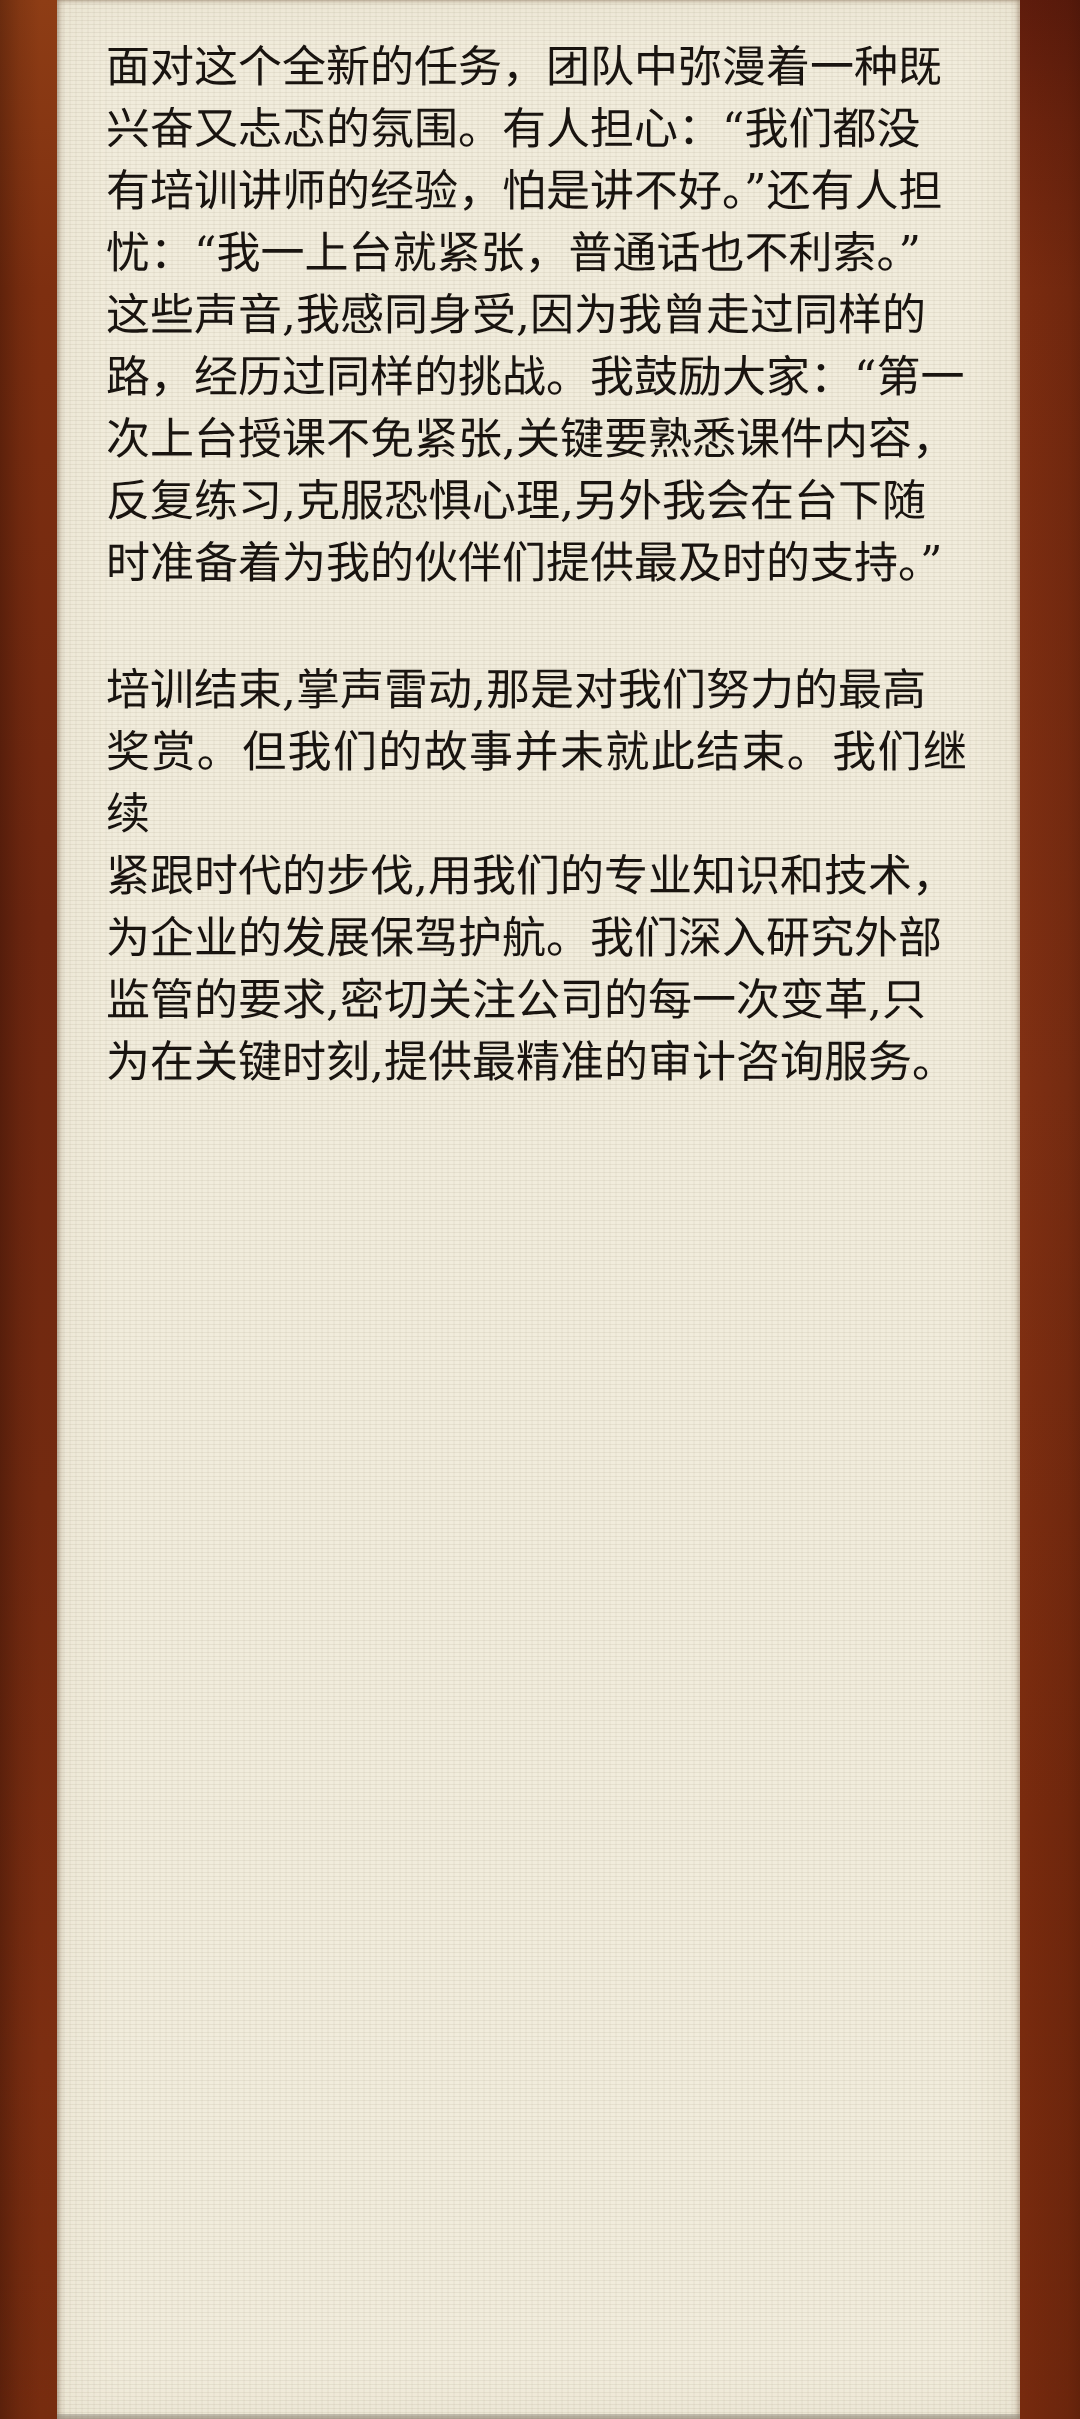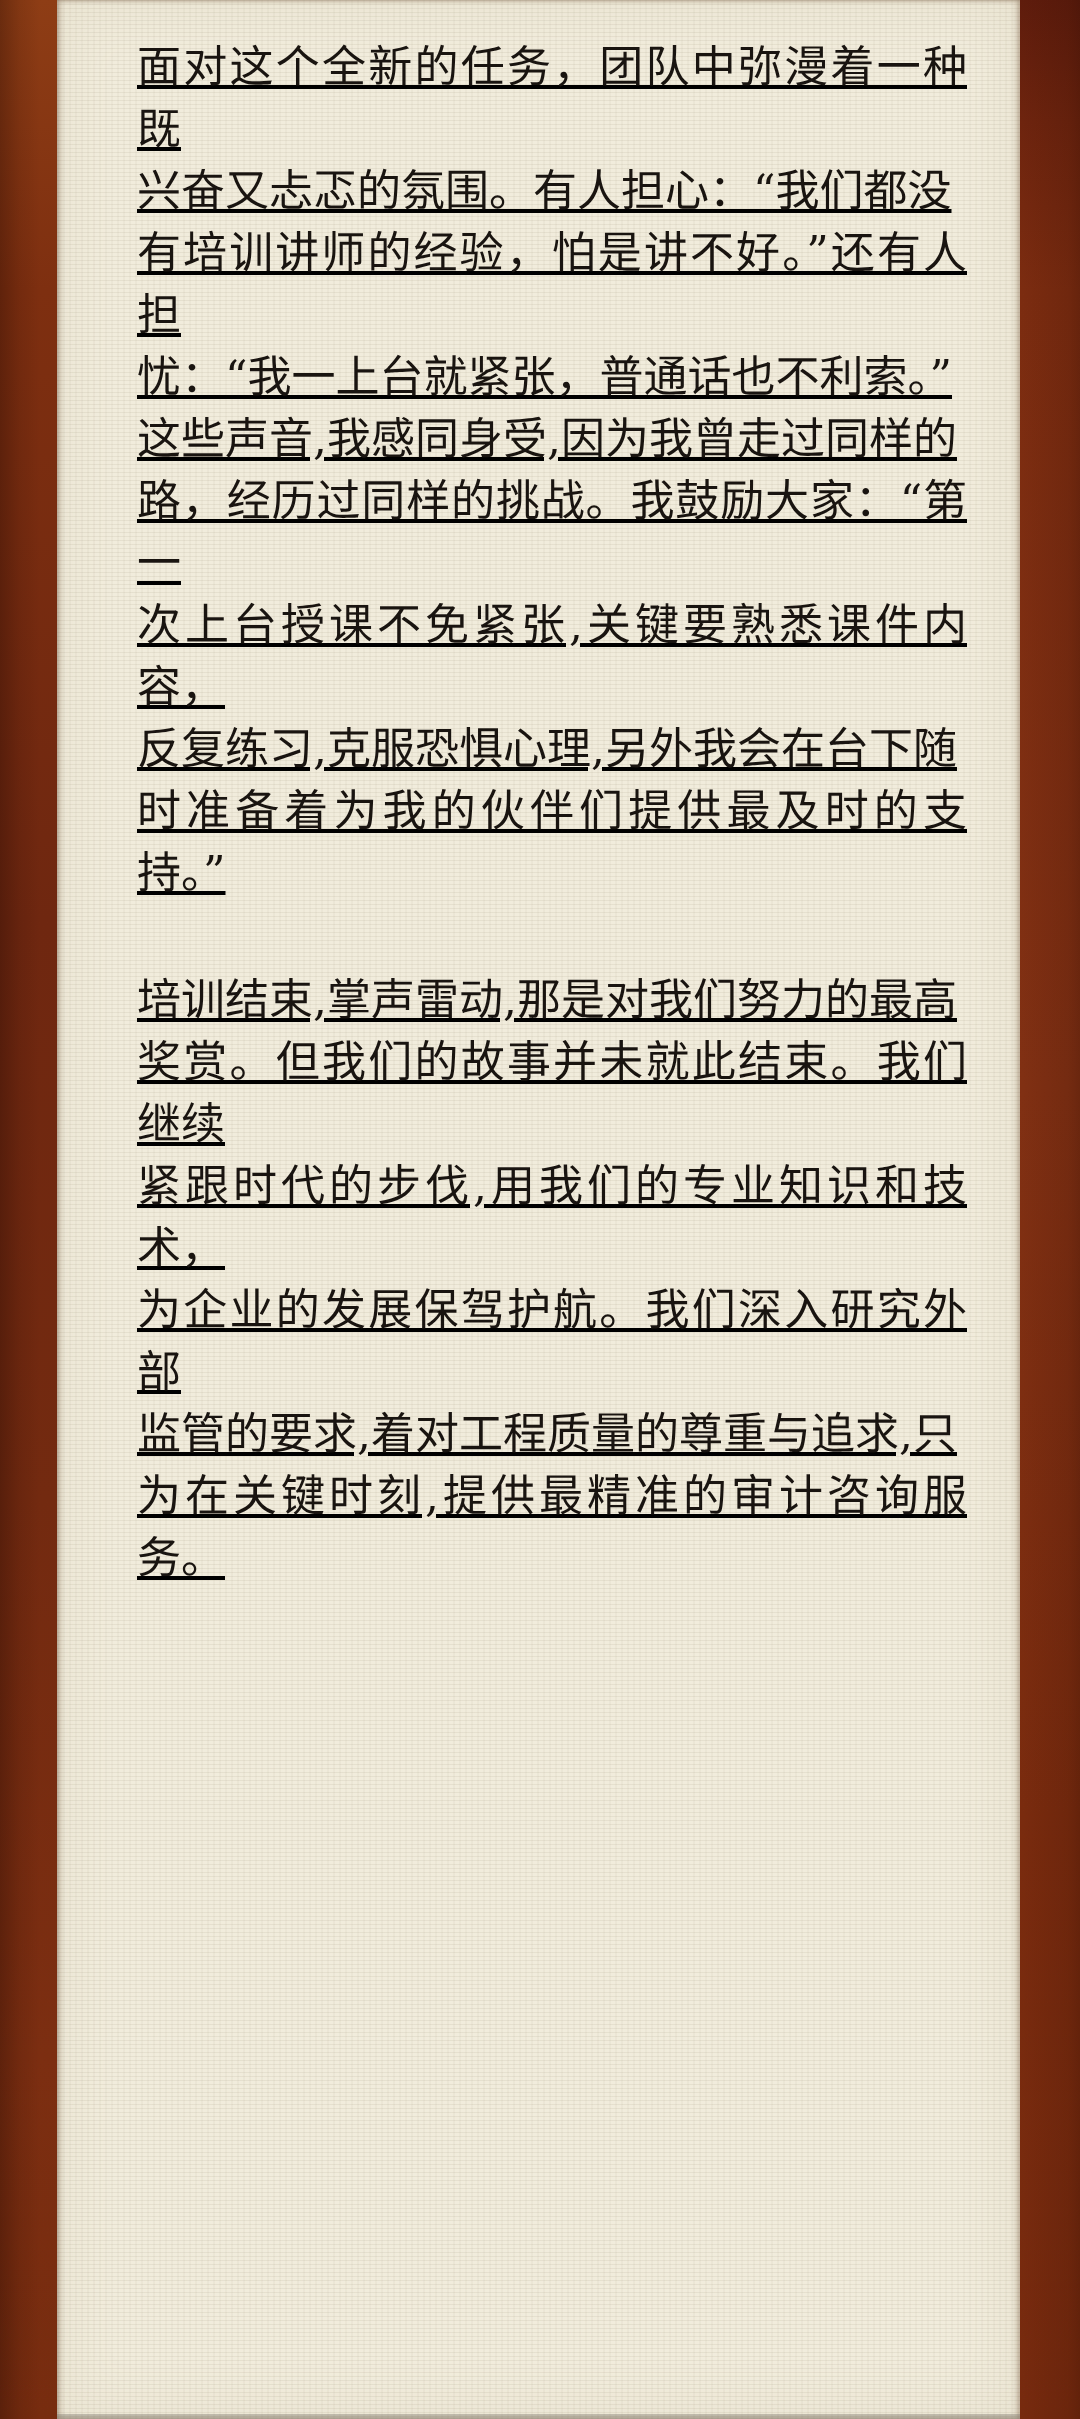--- a/index.html
+++ b/index.html
@@ -41,22 +41,21 @@
     background:
       repeating-linear-gradient(180deg, rgba(130,118,90,0.10) 0 1px, rgba(0,0,0,0) 1px 4px),
       repeating-linear-gradient(90deg, rgba(130,118,90,0.05) 0 2px, rgba(0,0,0,0) 2px 6px),
       #f1ecdc;
     box-shadow:
       inset 3px 0 5px rgba(70,30,5,0.28),
       inset -3px 0 5px rgba(70,30,5,0.25),
       inset 0 0 60px rgba(165,145,105,0.12);
   }
   .article {
-    padding: 36px 53px 0 80px;
-    text-decoration: underline;
+    padding: 36px 53px 0 49px;
   }
   .article p {
     margin: 0 0 65px 0;
     font-size: 44px;
     line-height: 62px;
     color: #191410;
     letter-spacing: 0;
     white-space: pre-line;      
     text-align: justify;
     font-weight: 500;
@@ -85,19 +84,19 @@
 忧：“我一上台就紧张，普通话也不利索。”
 这些声音,我感同身受,因为我曾走过同样的
 路，经历过同样的挑战。我鼓励大家：“第一
 次上台授课不免紧张,关键要熟悉课件内容，
 反复练习,克服恐惧心理,另外我会在台下随
 时准备着为我的伙伴们提供最及时的支持。”</p>
       <p>培训结束,掌声雷动,那是对我们努力的最高
 奖赏。但我们的故事并未就此结束。我们继续
 紧跟时代的步伐,用我们的专业知识和技术，
 为企业的发展保驾护航。我们深入研究外部
-监管的要求,着对工程质量的尊重与追求,只
+监管的要求,密切关注公司的每一次变革,只
 为在关键时刻,提供最精准的审计咨询服务。</p>
 
     </div>
     <div class="bottom-edge"></div>
   </div>
 </div>
 
 </body></html>

